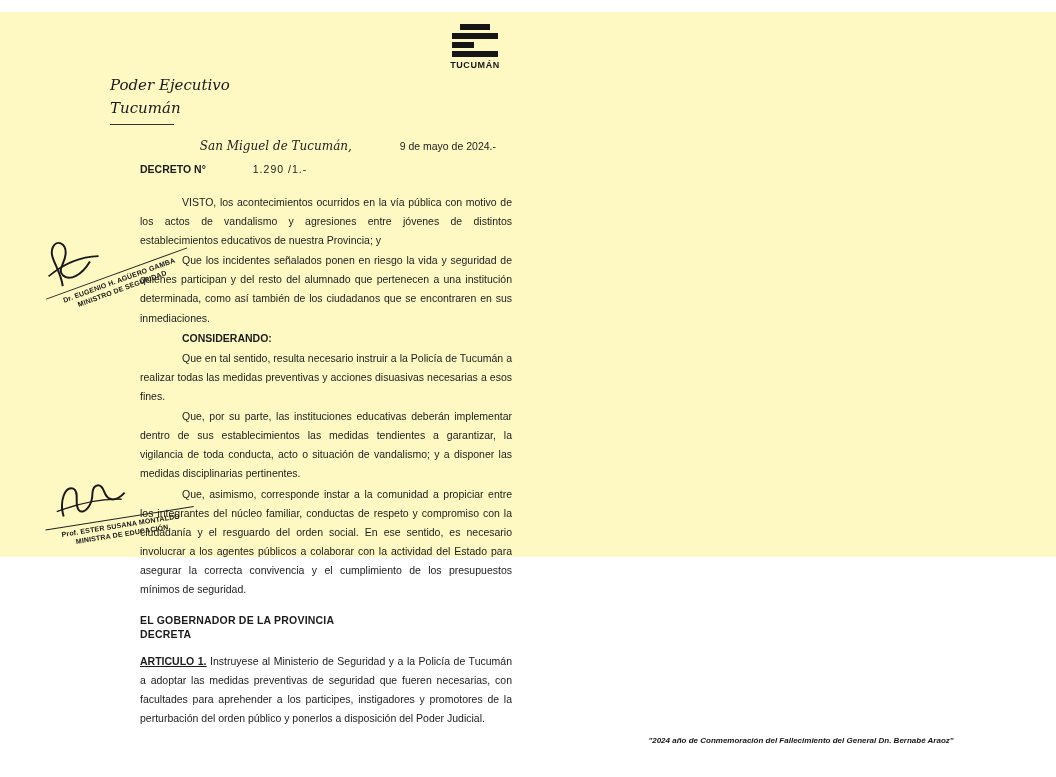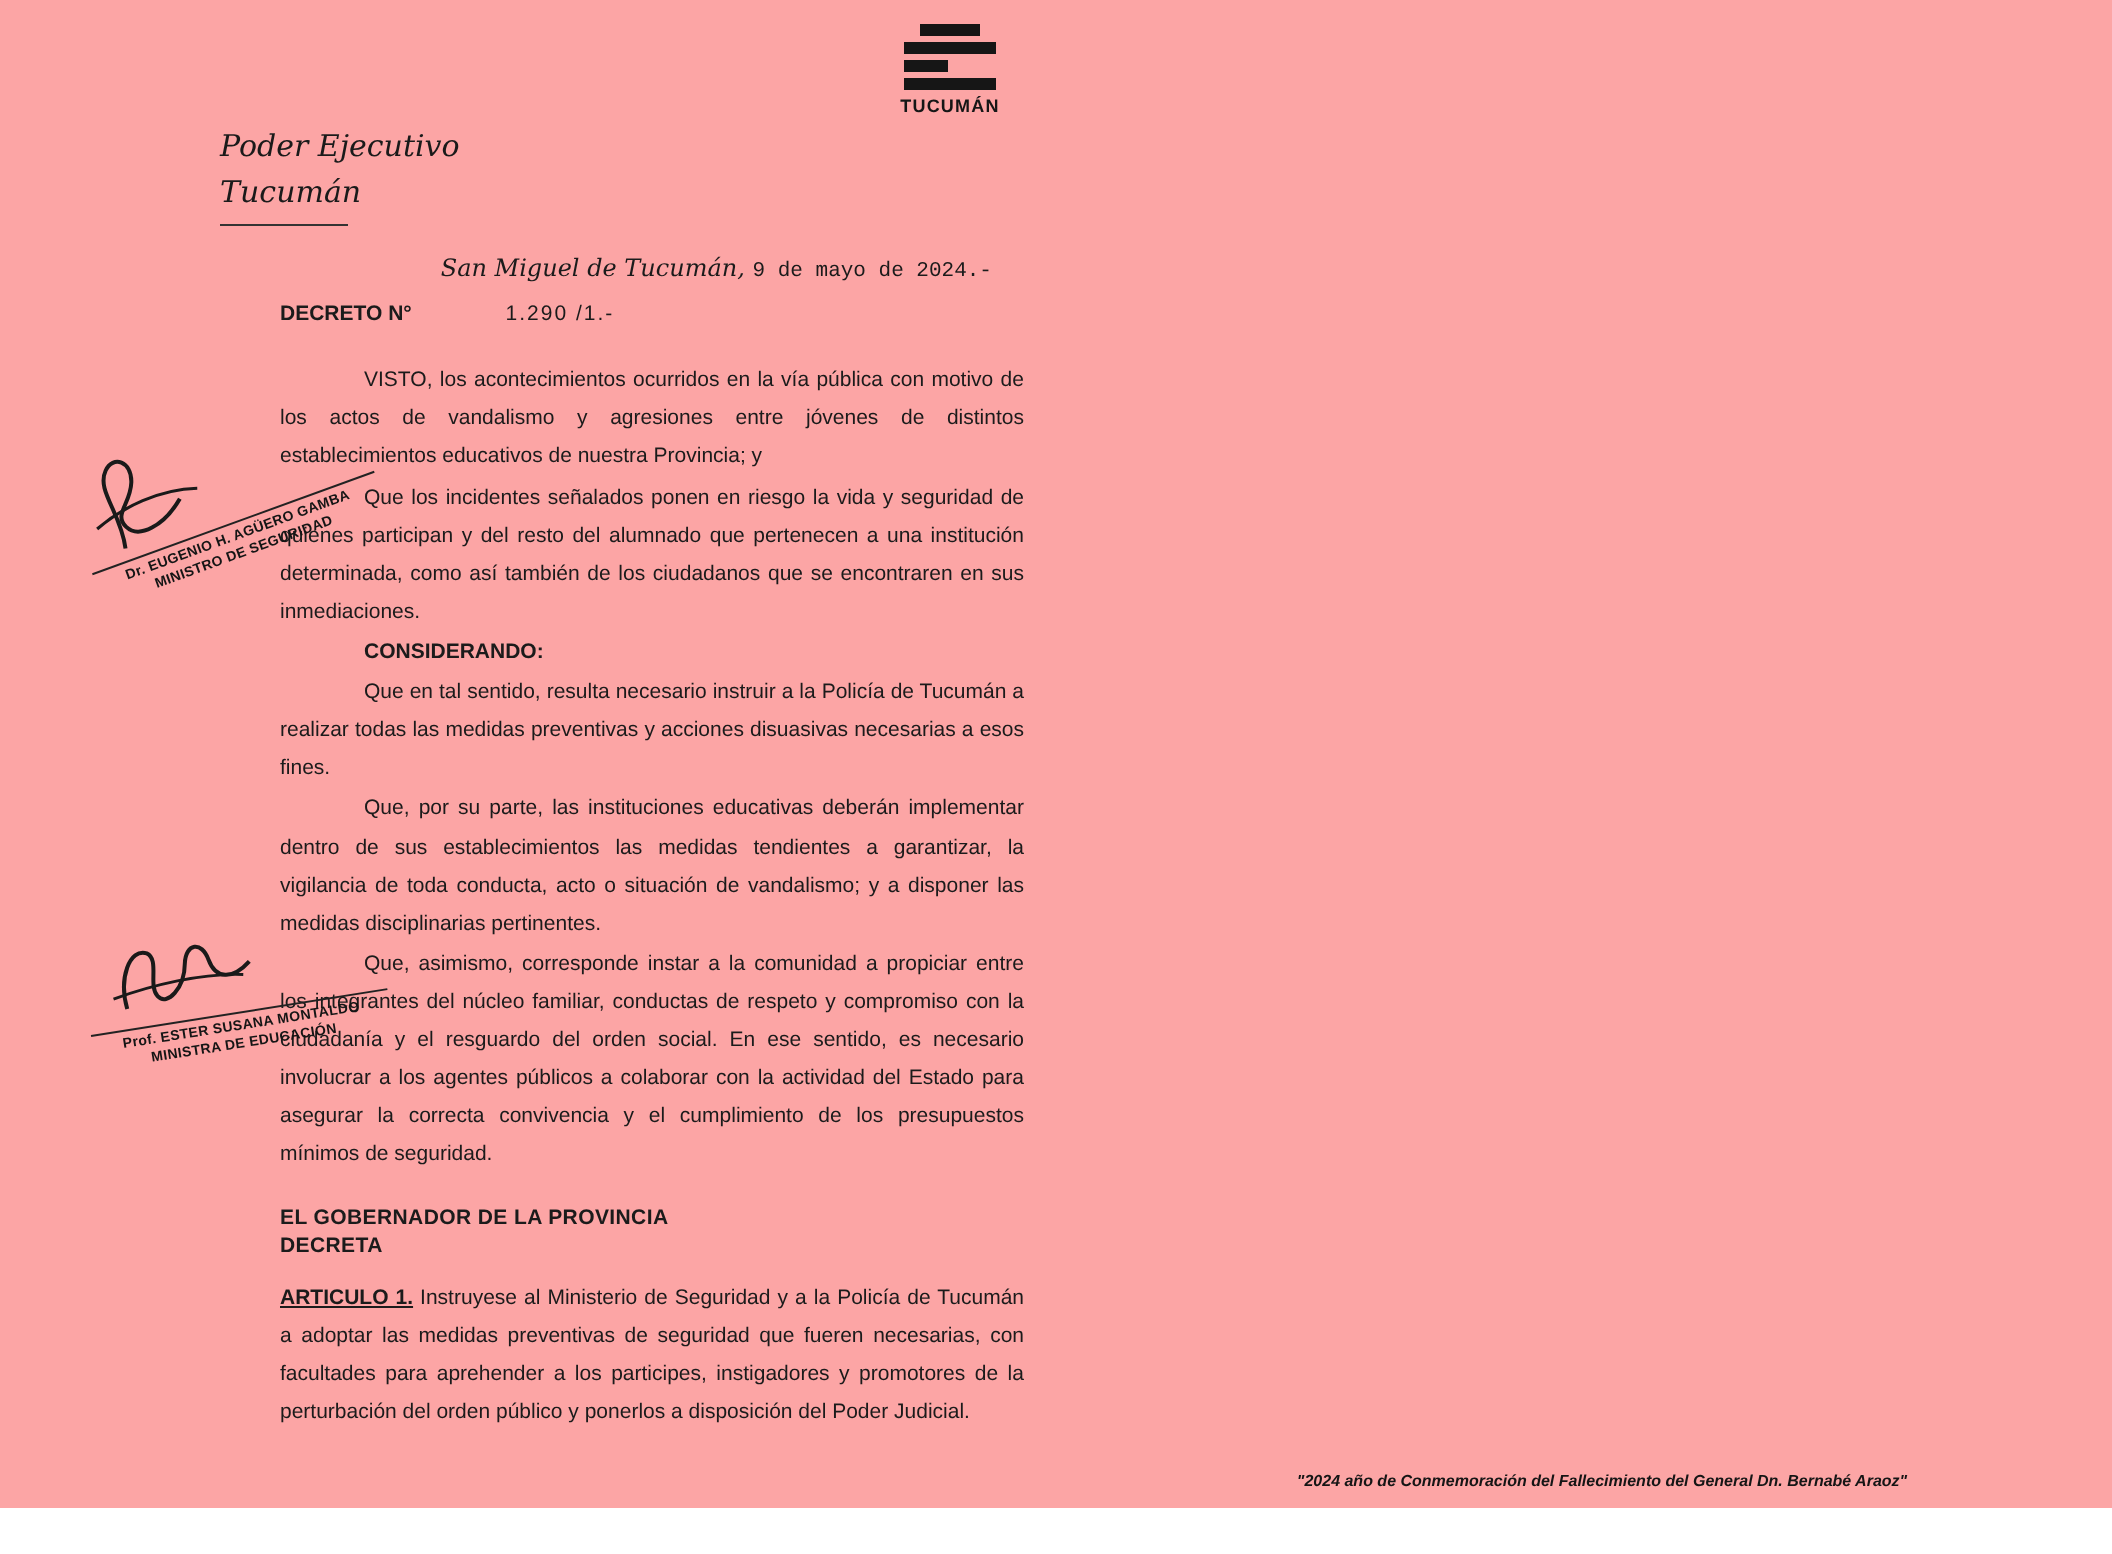--- a/index.html
+++ b/index.html
@@ -44,24 +44,24 @@
   }
   .page-indicator .page-label {
     font-size: 19px;
     color: #2a2a2a;
     letter-spacing: .3px;
   }
 
   
   .sheet {
     position: absolute;
-    top: 0;
+    top: 12px;
     width: 528px;
-    height: 754px;
-    background: #fca5a5;
+    height: 545px;
+    background: #fef9c3;
   }
   .sheet.left  { left: 0; }
   .sheet.right { left: 528px; }
 
   
   .crest {
     position: absolute;
     width: 58px;
     text-align: center;
   }
@@ -116,23 +116,24 @@
 
   .place-line {
     font-family: "DejaVu Serif", serif;
     font-style: italic;
     font-size: 12px;
     text-align: right;
     padding-right: 16px;
     margin-bottom: 2px;
   }
   .place-line .plain {
-    font-family: Liberation Mono, monospace;
+    font-family: Liberation Sans, sans-serif;
     font-style: normal;
     font-size: 10.5px;
+    margin-left: 44px;
   }
   .decree-line {
     margin-bottom: 14px;
     font-size: 10.5px;
   }
   .decree-line .lbl {
     font-weight: bold;
   }
   .decree-line .num {
     margin-left: 44px;

